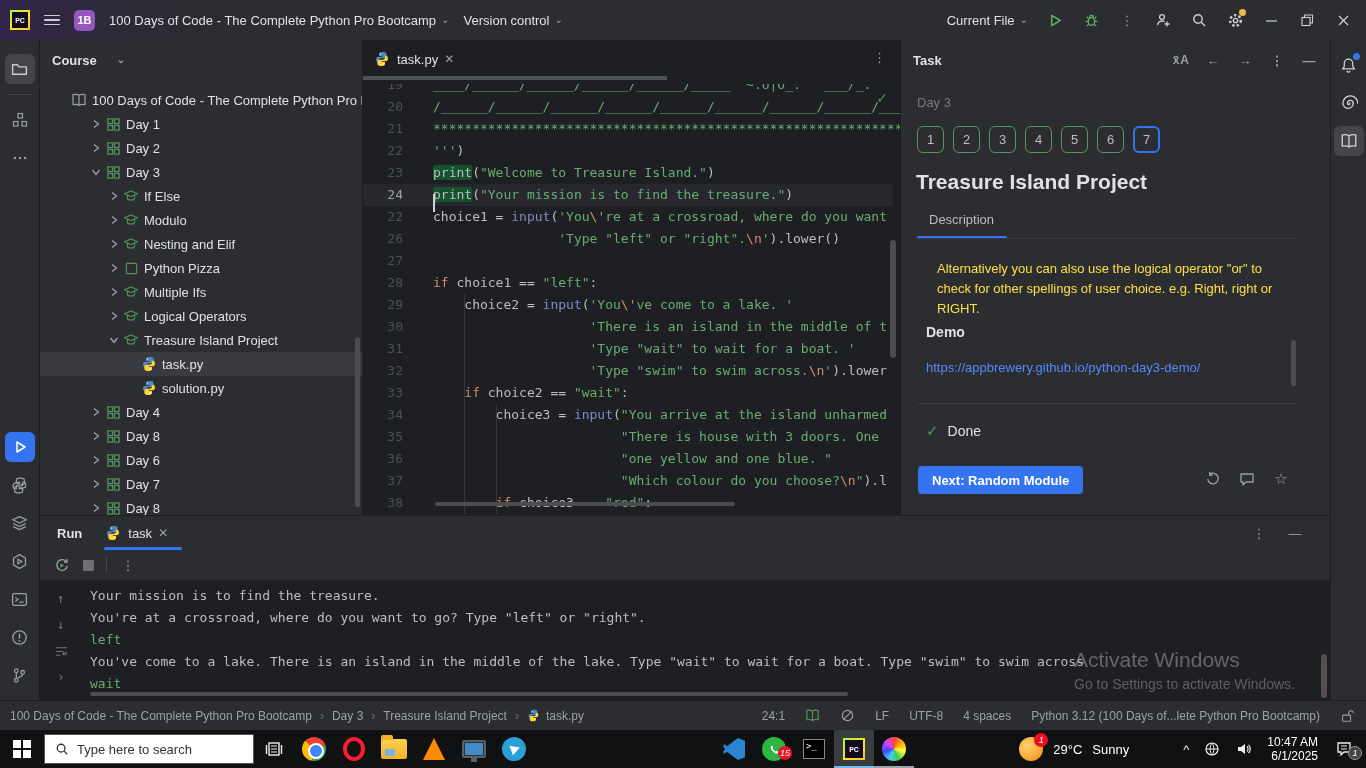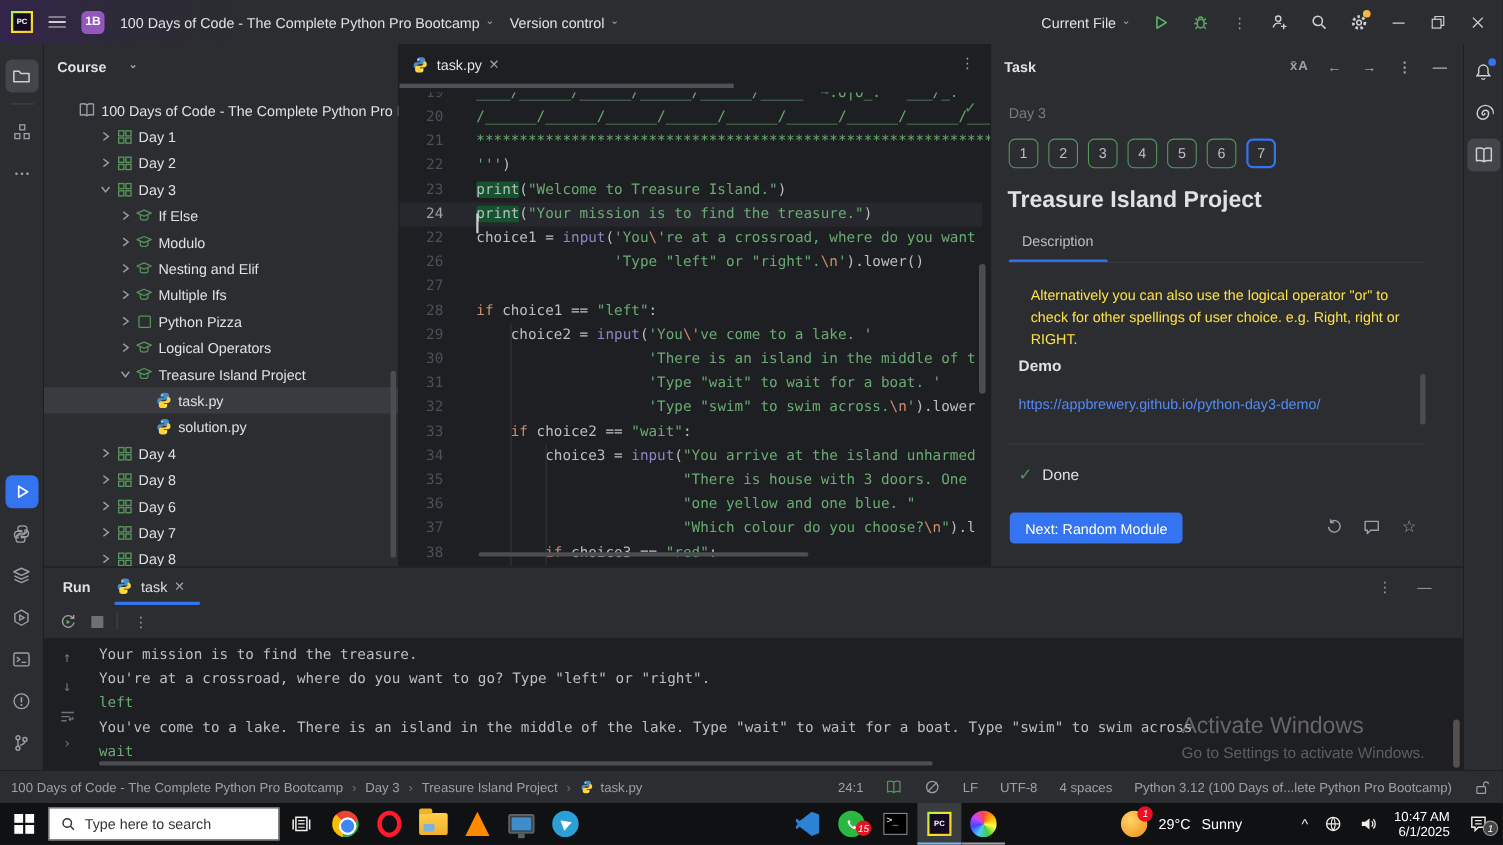--- a/index.html
+++ b/index.html
@@ -70,21 +70,21 @@
   #task-title{position:absolute;left:15px;top:130px;font-size:21px;font-weight:bold;color:#dfe1e5}
   #task-tab{position:absolute;left:28px;top:172px;color:#bcbec4}
   #tab-underline{position:absolute;left:16px;top:196px;width:90px;height:3px;background:#3574f0;border-radius:2px}
   #tab-divider{position:absolute;left:16px;top:198px;width:378px;height:1px;background:#393b40}
   #task-para{position:absolute;left:36px;top:219px;width:350px;line-height:20px;color:#fde047}
   #demo-h{position:absolute;left:25px;top:284px;font-weight:bold;font-size:14px;color:#dfe1e5}
   #demo-link{position:absolute;left:25px;top:320px;color:#548af7;cursor:pointer}
   #task-div2{position:absolute;left:16px;top:363px;width:378px;height:1px;background:#393b40}
   #done{position:absolute;left:25px;top:382px;display:flex;align-items:center;gap:9px;color:#dfe1e5;font-size:14px}
   #done .ck{color:#57965c;font-size:15px}
-  #next-btn{position:absolute;left:17px;top:426px;height:28px;padding:0 14px;background:#3574f0;color:#fff;border:none;border-radius:4px;font-size:13px;font-weight:normal;display:flex;align-items:center;cursor:pointer}
+  #next-btn{position:absolute;left:17px;top:426px;height:28px;padding:0 14px;background:#3574f0;color:#fff;border:none;border-radius:4px;font-size:13px;font-weight:bold;display:flex;align-items:center;cursor:pointer}
   #task-actions{position:absolute;right:40px;top:430px;display:flex;gap:16px;color:#9da0a8;font-size:15px}
   #task-scroll{position:absolute;right:34px;top:300px;width:5px;height:46px;background:#4b4d51;border-radius:3px}
   
   #run{position:absolute;left:40px;top:515px;width:1290px;height:185px;background:#2b2d30;border-top:1px solid #1e1f22}
   #run-head{height:34px;display:flex;align-items:center;position:relative}
   #run-label{margin-left:17px;color:#dfe1e5;font-weight:bold}
   .rtab{display:flex;align-items:center;gap:6px;margin-left:22px;color:#dfe1e5}
   #run-underline{position:absolute;left:64px;top:31px;width:78px;height:3px;background:#3574f0;border-radius:2px}
   .run-head-icons{margin-left:auto;display:flex;gap:18px;padding-right:26px;color:#9da0a8}
   #run-toolbar{height:30px;display:flex;align-items:center;gap:12px;padding-left:13px;color:#9da0a8}
@@ -399,39 +399,39 @@
         </span>
     <span class="tl">Nesting and Elif</span>
   </div>
       <div class="tree-row" style="padding-left:66px">
     <span class="tw">
           <svg width="10" height="10" viewBox="0 0 10 10">
             <path d="M3 1.5L7.5 5L3 8.5" fill="none" stroke="#9da0a8" stroke-width="1.3"></path>
           </svg>
         </span>
     <span class="ico">
+          <svg width="15" height="15" viewBox="0 0 16 16">
+            <rect x="2.5" y="2.5" width="11" height="11" rx="1" fill="none" stroke="#57965c" stroke-width="1.2"></rect>
+          </svg>
+        </span>
+    <span class="tl">Python Pizza</span>
+  </div>
+      <div class="tree-row" style="padding-left:66px">
+    <span class="tw">
+          <svg width="10" height="10" viewBox="0 0 10 10">
+            <path d="M3 1.5L7.5 5L3 8.5" fill="none" stroke="#9da0a8" stroke-width="1.3"></path>
+          </svg>
+        </span>
+    <span class="ico">
           <svg width="16" height="16" viewBox="0 0 16 16">
             <path d="M1.5 5.8L8 3l6.5 2.8L8 8.6z" fill="none" stroke="#57965c" stroke-width="1.1" stroke-linejoin="round"></path>
             <path d="M4.5 7.3v3.2c0 .9 1.6 1.6 3.5 1.6s3.5-.7 3.5-1.6V7.3" fill="none" stroke="#57965c" stroke-width="1.1"></path>
           </svg>
         </span>
     <span class="tl">Multiple Ifs</span>
-  </div>
-      <div class="tree-row" style="padding-left:66px">
-    <span class="tw">
-          <svg width="10" height="10" viewBox="0 0 10 10">
-            <path d="M3 1.5L7.5 5L3 8.5" fill="none" stroke="#9da0a8" stroke-width="1.3"></path>
-          </svg>
-        </span>
-    <span class="ico">
-          <svg width="15" height="15" viewBox="0 0 16 16">
-            <rect x="2.5" y="2.5" width="11" height="11" rx="1" fill="none" stroke="#57965c" stroke-width="1.2"></rect>
-          </svg>
-        </span>
-    <span class="tl">Python Pizza</span>
   </div>
       <div class="tree-row" style="padding-left:66px">
     <span class="tw">
           <svg width="10" height="10" viewBox="0 0 10 10">
             <path d="M3 1.5L7.5 5L3 8.5" fill="none" stroke="#9da0a8" stroke-width="1.3"></path>
           </svg>
         </span>
     <span class="ico">
           <svg width="16" height="16" viewBox="0 0 16 16">
             <path d="M1.5 5.8L8 3l6.5 2.8L8 8.6z" fill="none" stroke="#57965c" stroke-width="1.1" stroke-linejoin="round"></path>

